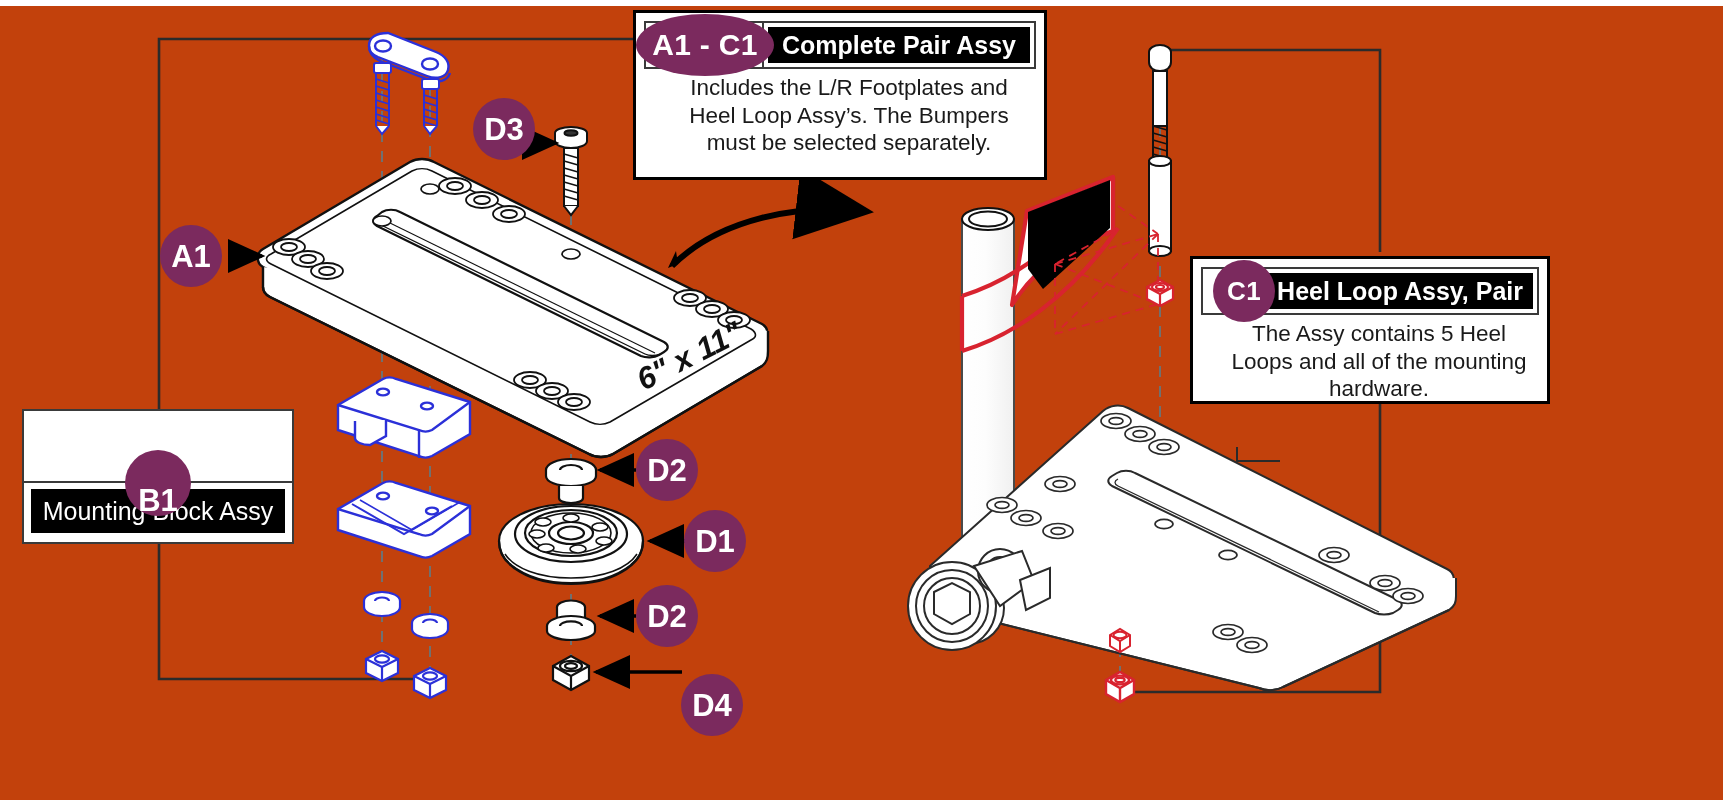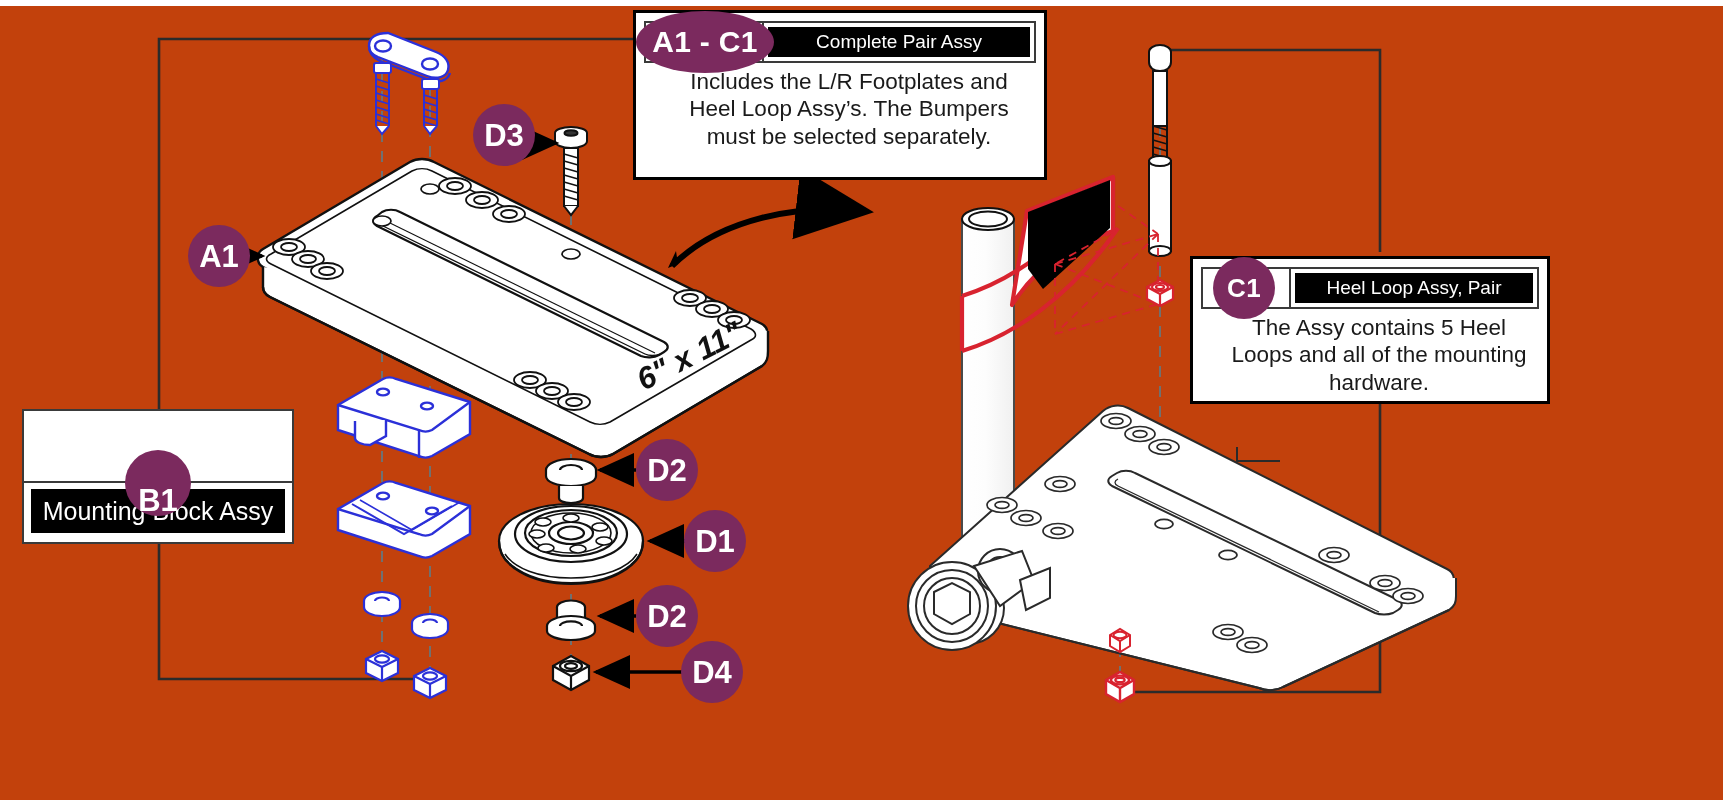--- a/index.html
+++ b/index.html
@@ -6,21 +6,21 @@
   body{font-family:"Liberation Sans",sans-serif;}
   #stage{position:relative;width:1723px;height:800px;background:#c2410c;overflow:hidden;margin-top:6px;}
   svg.layer{position:absolute;left:0;top:0;width:1723px;height:800px;}
 
   
   .callout{position:absolute;background:#fff;border:3px solid #000;box-sizing:border-box;}
   .callout .hdr{display:flex;align-items:stretch;margin:8px 8px 2px 8px;border:2px solid #3a3a3a;box-sizing:border-box;}
   .callout .hdr .badgecell{position:relative;width:118px;border-right:2px solid #3a3a3a;box-sizing:border-box;}
   .callout .hdr .titlecell{flex:1;background:#000;display:flex;align-items:center;justify-content:center;
       padding:5px 10px;margin:4px;box-sizing:border-box;}
-  .callout .hdr .titlecell span{color:#fff;font-size:19px;line-height:1.05;white-space:nowrap;}
+  .callout .hdr .titlecell span{color:#fff;font-size:25px;line-height:1.05;white-space:nowrap;font-weight:bold;}
   .callout .body{padding:3px 10px 8px 28px;text-align:center;font-size:22.5px;line-height:1.22;color:#1a1a1a;}
 
   
   .badge{position:absolute;display:flex;align-items:center;justify-content:center;
       background:#7b2a5e;color:#fff;font-weight:bold;letter-spacing:.3px;
       border-radius:50%;box-sizing:border-box;}
   .badge span{display:block;line-height:1;}
 
   .badge-a1c1{left:-10px;top:50%;transform:translateY(-50%);width:138px;height:62px;border-radius:50%;}
   .badge-a1c1 span{font-size:30px;}
@@ -434,34 +434,34 @@
   <div id="b1box">
     <div class="b1top"></div>
     <div class="b1bar">
       <span>Mounting Block Assy</span>
     </div>
     <div id="b1badge">
       <span>B1</span>
     </div>
   </div>
 
-  <div class="pbadge" style="left:188px;top:219px;">
+  <div class="pbadge" style="left:160px;top:219px;">
     <span>A1</span>
   </div>
-  <div class="pbadge" style="left:473px;top:98px;">
+  <div class="pbadge" style="left:473px;top:92px;">
     <span>D3</span>
   </div>
   <div class="pbadge" style="left:636px;top:433px;">
     <span>D2</span>
   </div>
   <div class="pbadge" style="left:684px;top:504px;">
     <span>D1</span>
   </div>
   <div class="pbadge" style="left:636px;top:579px;">
     <span>D2</span>
   </div>
-  <div class="pbadge" style="left:681px;top:635px;">
+  <div class="pbadge" style="left:681px;top:668px;">
     <span>D4</span>
   </div>
 
   <div id="dimlabel">6" x 11"</div>
 
 </div>
 
 </body></html>

